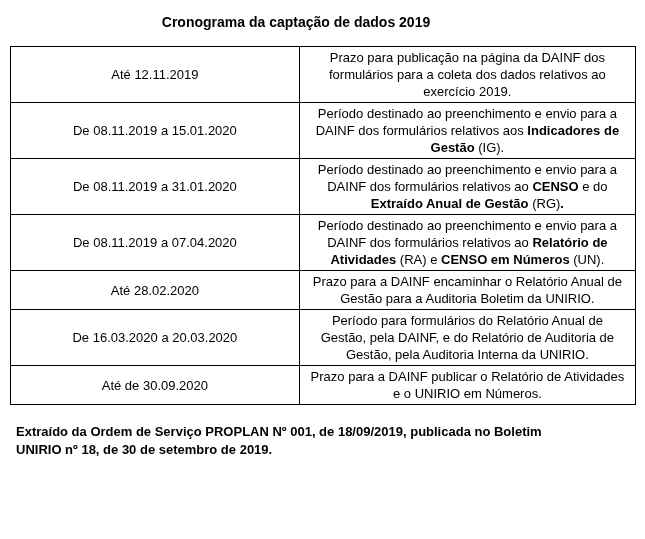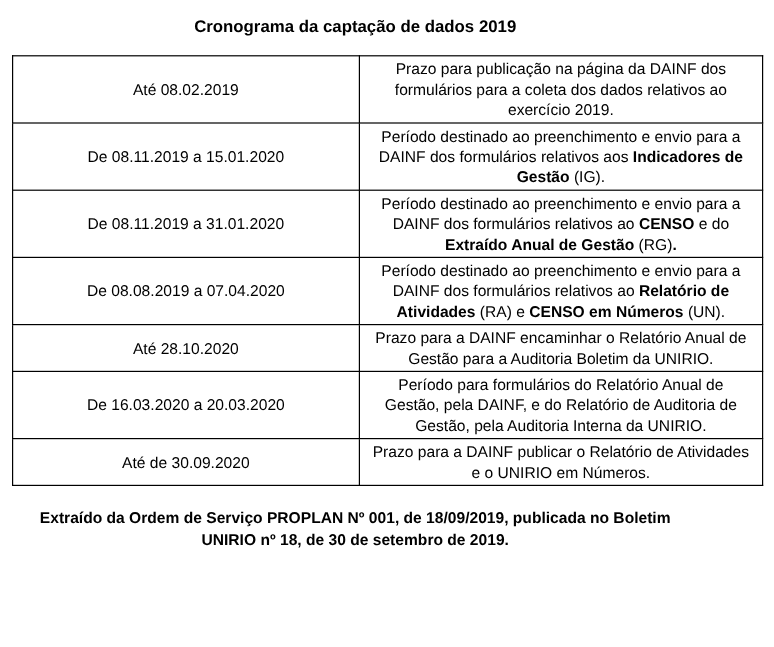--- a/index.html
+++ b/index.html
@@ -38,52 +38,52 @@
     font-size: 13px;
     line-height: 17px;
     padding: 2px 8px;
   }
   td.col-period { width: 46%; }
   td.col-desc   { width: 54%; margin-left: 30px; }
   .b { font-weight: bold; }
   .footer-note {
     font-size: 13px;
     font-weight: bold;
-    text-align: center;
+    text-align: left;
     line-height: 18px;
     margin: 18px auto 0 auto;
     max-width: 560px;
   }
 </style>
 </head>
 <body>
 
 <div class="page">
   <div class="doc-title">Cronograma da captação de dados 2019</div>
 
   <table class="schedule">
     <tbody id="schedule-tbody">
         <tr>
-          <td class="col-period">Até 08.02.2019</td>
+          <td class="col-period">Até 12.11.2019</td>
           <td class="col-desc"><span>Prazo para publicação na página da DAINF dos formulários para a coleta dos dados relativos ao exercício 2019.</span></td>
         </tr>
         <tr>
           <td class="col-period">De 08.11.2019 a 15.01.2020</td>
           <td class="col-desc"><span>Período destinado ao preenchimento e envio para a DAINF dos formulários relativos aos </span><span class="b">Indicadores de Gestão</span><span> (IG).</span></td>
         </tr>
         <tr>
           <td class="col-period">De 08.11.2019 a 31.01.2020</td>
           <td class="col-desc"><span>Período destinado ao preenchimento e envio para a DAINF dos formulários relativos ao </span><span class="b">CENSO</span><span> e do </span><span class="b">Extraído Anual de Gestão</span><span> (RG)</span><span class="b">.</span></td>
         </tr>
         <tr>
-          <td class="col-period">De 08.08.2019 a 07.04.2020</td>
+          <td class="col-period">De 08.11.2019 a 07.04.2020</td>
           <td class="col-desc"><span>Período destinado ao preenchimento e envio para a DAINF dos formulários relativos ao </span><span class="b">Relatório de Atividades</span><span> (RA) e </span><span class="b">CENSO em Números</span><span> (UN).</span></td>
         </tr>
         <tr>
-          <td class="col-period">Até 28.10.2020</td>
+          <td class="col-period">Até 28.02.2020</td>
           <td class="col-desc"><span>Prazo para a DAINF encaminhar o Relatório Anual de Gestão para a Auditoria Boletim da UNIRIO.</span></td>
         </tr>
         <tr>
           <td class="col-period">De 16.03.2020 a 20.03.2020</td>
           <td class="col-desc"><span>Período para formulários do Relatório Anual de Gestão, pela DAINF, e do Relatório de Auditoria de Gestão, pela Auditoria Interna da UNIRIO.</span></td>
         </tr>
         <tr>
           <td class="col-period">Até de 30.09.2020</td>
           <td class="col-desc"><span>Prazo para a DAINF publicar o Relatório de Atividades e o UNIRIO em Números.</span></td>
         </tr>

